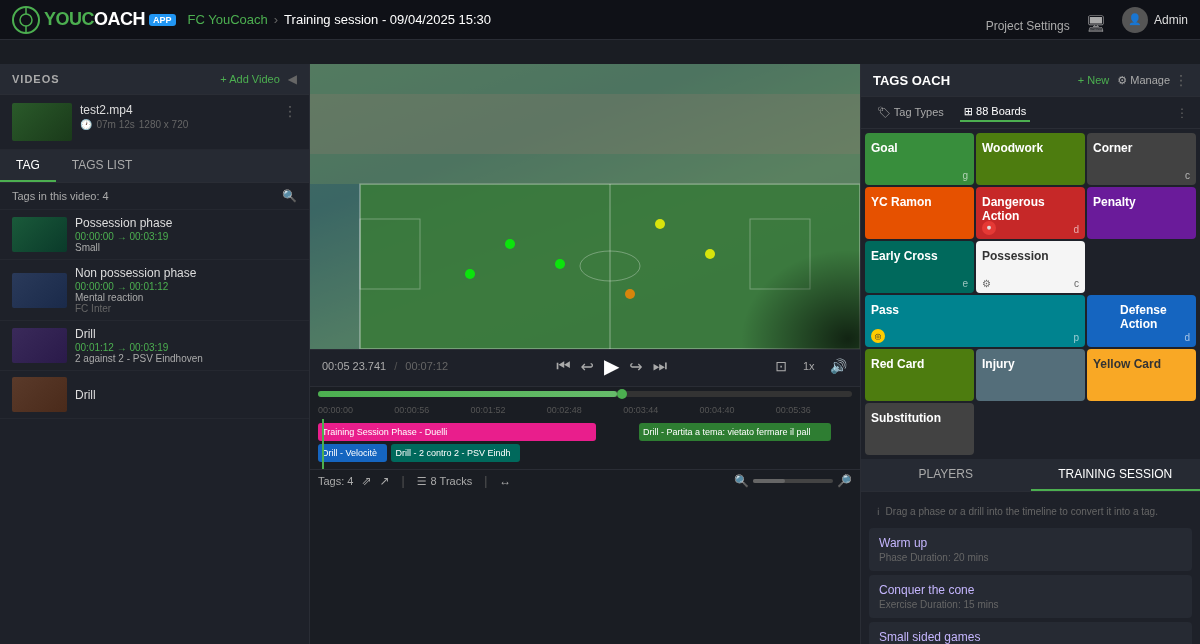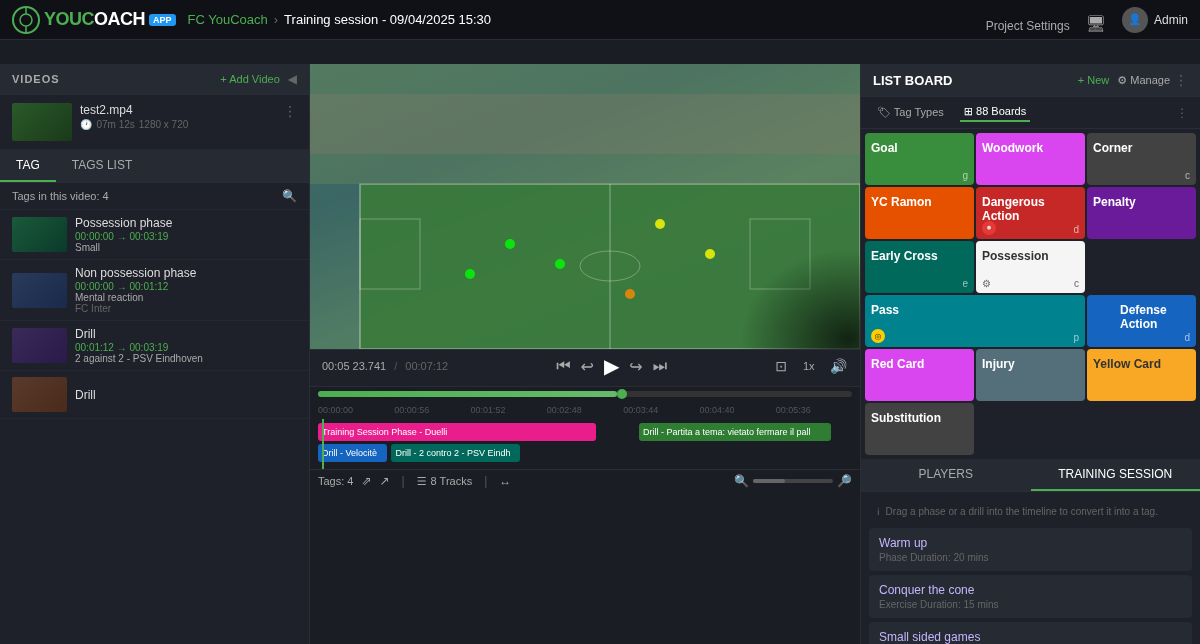--- a/index.html
+++ b/index.html
@@ -118,21 +118,21 @@
     .board-tab.active { color: #fff; border-bottom: 2px solid #4CAF50; }
     .board-more { margin-left: auto; color: #666; cursor: pointer; }
 
     .tag-grid { display: grid; grid-template-columns: repeat(3, 1fr); gap: 2px; padding: 4px; }
     .tag-cell { border-radius: 4px; padding: 8px 6px 6px; cursor: pointer; position: relative; min-height: 52px; display: flex; flex-direction: column; }
     .tag-cell-label { font-size: 12px; font-weight: 600; color: #fff; }
     .tag-cell-key { font-size: 10px; color: rgba(255,255,255,0.6); position: absolute; bottom: 4px; right: 6px; }
     .tag-cell-icon { position: absolute; bottom: 4px; left: 6px; width: 14px; height: 14px; border-radius: 50%; font-size: 8px; display: flex; align-items: center; justify-content: center; }
 
     .cell-green { background: #388E3C; }
-    .cell-red-dark { background: #d946ef; }
+    .cell-red-dark { background: #4d7c0f; }
     .cell-gray { background: #424242; color: #ddd; }
     .cell-orange-dark { background: #E65100; }
     .cell-red-orange { background: #C62828; }
     .cell-purple { background: #6A1B9A; }
     .cell-teal { background: #00695C; }
     .cell-white { background: #F5F5F5; }
     .cell-white .tag-cell-label { color: #333; }
     .cell-white .tag-cell-key { color: #666; }
     .cell-blue-dark { background: #1565C0; padding-left: 33px; }
     .cell-cyan { background: #00838F; }
@@ -373,21 +373,21 @@
           <button class="zoom-btn">🔎</button>
         </div>
       </div>
     </div>
   </div>
 
   <div class="right-panel">
 
     <div class="tags-board">
       <div class="tags-board-header">
-        <span class="tags-board-title">LIST BOARD</span>
+        <span class="tags-board-title">TAGS OACH</span>
         <span class="new-btn">+ New</span>
         <span class="manage-btn">⚙ Manage</span>
         <span class="more-btn">⋮</span>
       </div>
 
       <div class="board-type-tabs">
         <div class="board-tab">
           <span>🏷</span>
           <span>Tag Types</span>
         </div>

